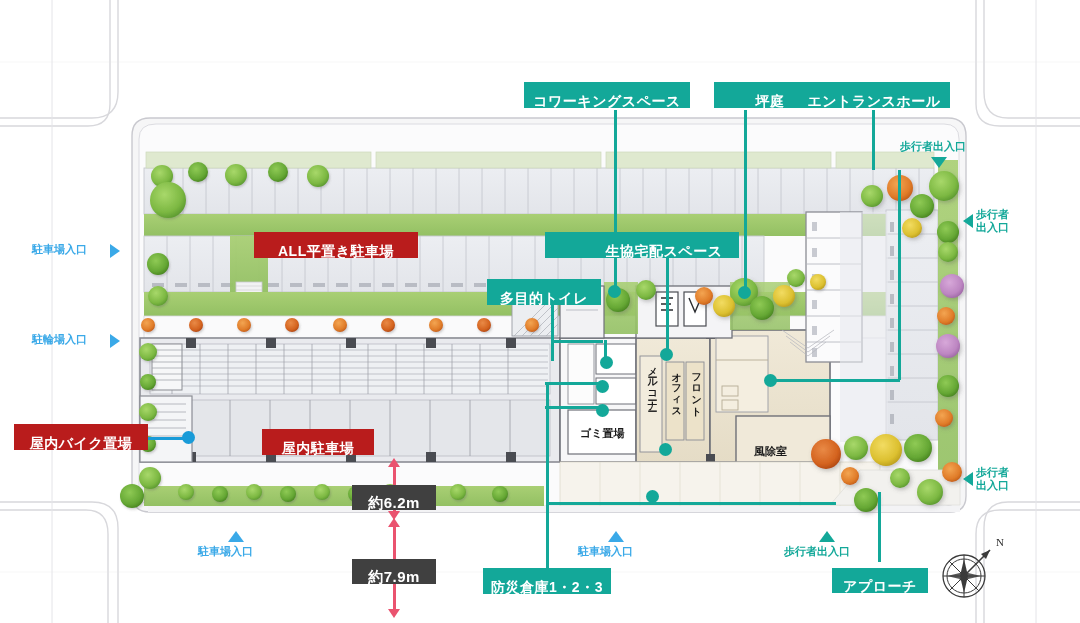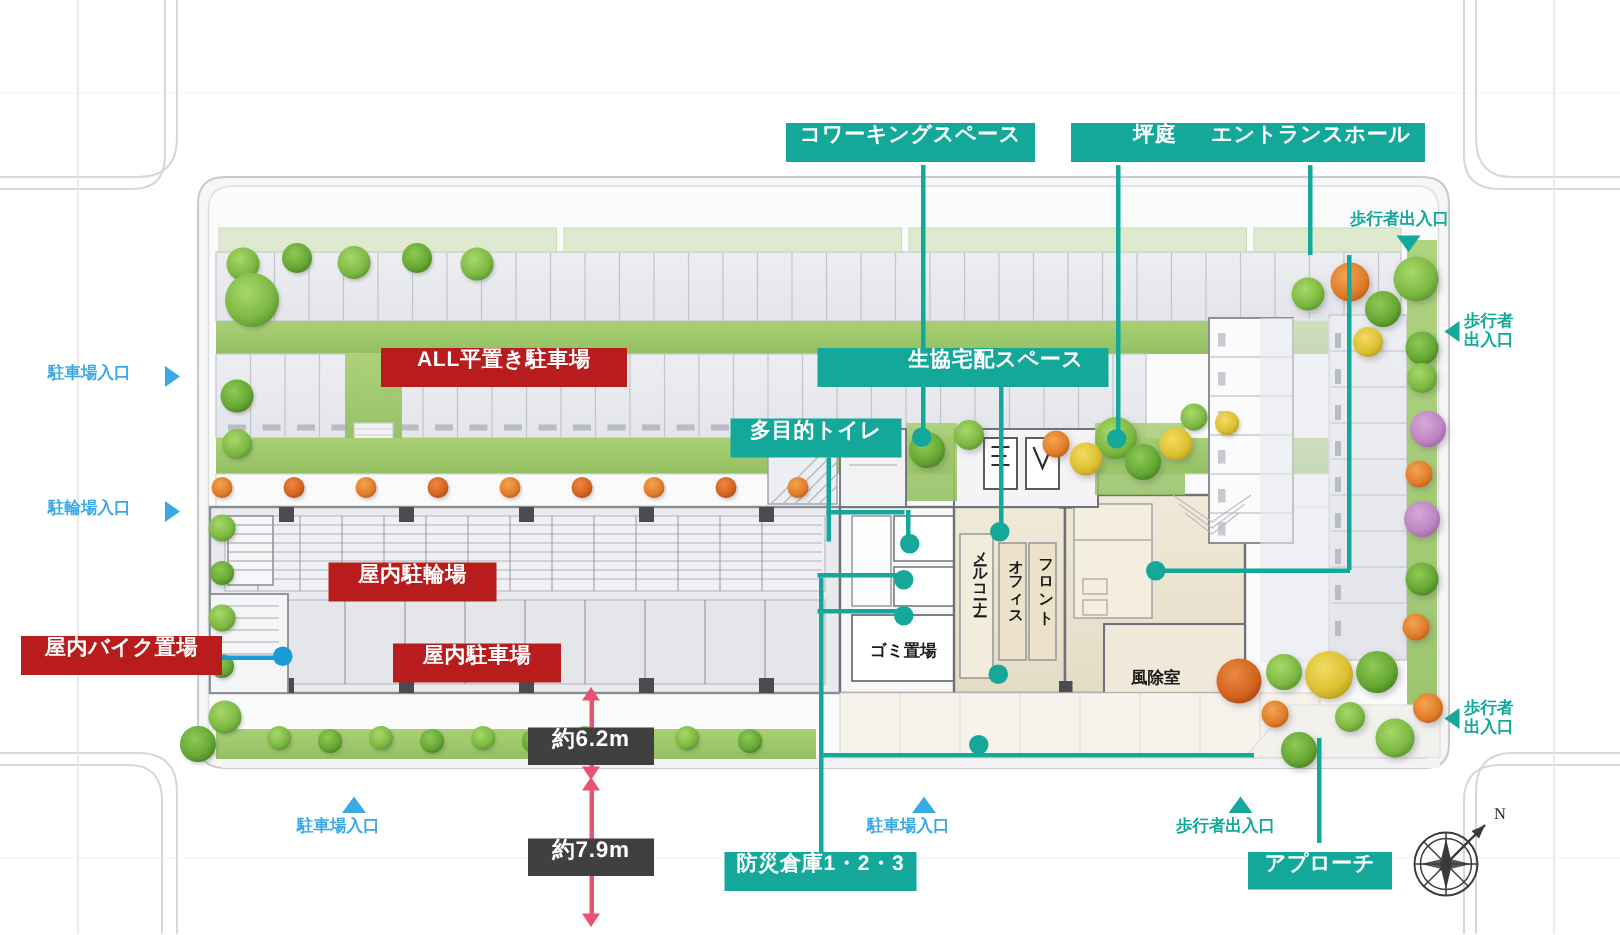--- a/index.html
+++ b/index.html
@@ -5,21 +5,21 @@
   html,body{margin:0;padding:0;background:#ffffff;}
   body{font-family:"Liberation Sans","DejaVu Sans",sans-serif;}
   #stage{position:relative;width:1080px;height:623px;overflow:hidden;background:#fdfdfd;}
 
   
   .layer{position:absolute;}
   #sitebg{left:0;top:0;width:1080px;height:623px;}
 
   
   .chip{position:absolute;color:#fff;font-weight:700;white-space:nowrap;
-        display:flex;align-items:flex-start;justify-content:center;
+        display:flex;align-items:flex-end;justify-content:center;
         letter-spacing:.5px;line-height:1;}
   .chip.teal{background:#13a899;}
   .chip.blue{background:#b91c1c;}
   .chip.pink{background:#404040;}
 
   
   .lead{position:absolute;background:#13a899;}
   .lead.v{width:2.5px;}
   .lead.h{height:2.5px;}
   .dot{position:absolute;width:13px;height:13px;border-radius:50%;background:#13a899;}
@@ -581,23 +581,20 @@
   </div>
 
   <div class="chip teal" style="left:832px;top:568px;width:96px;height:25px;font-size:14px;">
     <span>アプローチ</span>
   </div>
 
   <div class="chip blue" style="left:254px;top:232px;width:164px;height:26px;font-size:14px;">
     <span>ALL平置き駐車場</span>
   </div>
 
-  <div class="chip blue" style="left:219px;top:375px;width:112px;height:26px;font-size:14px;">
-    <span>屋内駐輪場</span>
-  </div>
 
   <div class="chip blue" style="left:14px;top:424px;width:134px;height:26px;font-size:14px;">
     <span>屋内バイク置場</span>
   </div>
 
   <div class="chip blue" style="left:262px;top:429px;width:112px;height:26px;font-size:14px;">
     <span>屋内駐車場</span>
   </div>
 
   <div class="dimline" style="left:393px;top:464px;height:52px;"></div>

